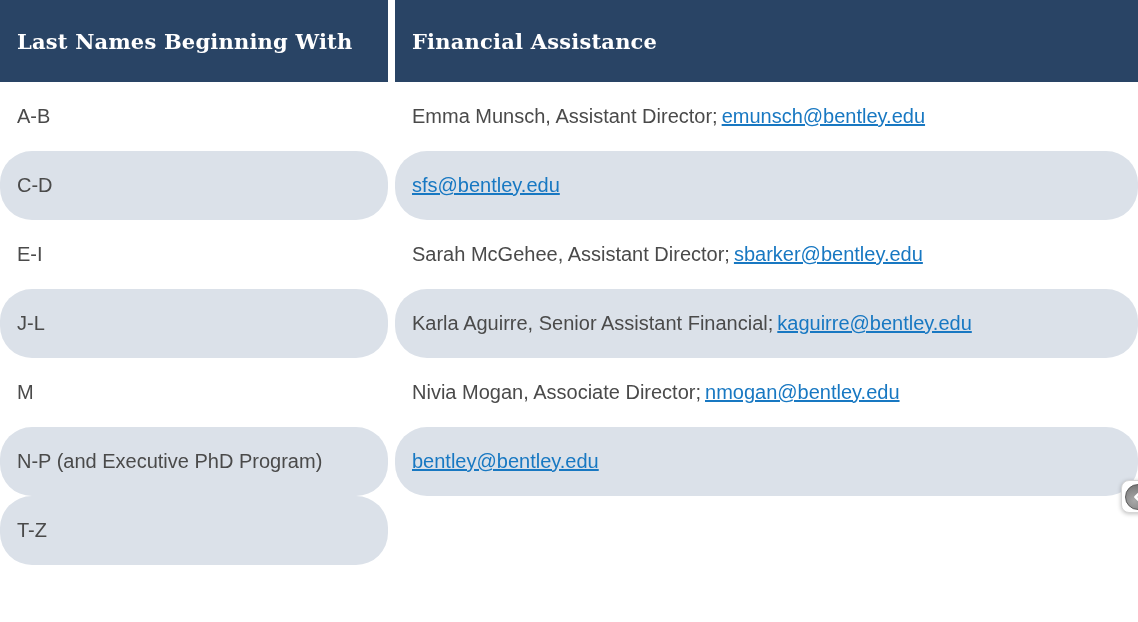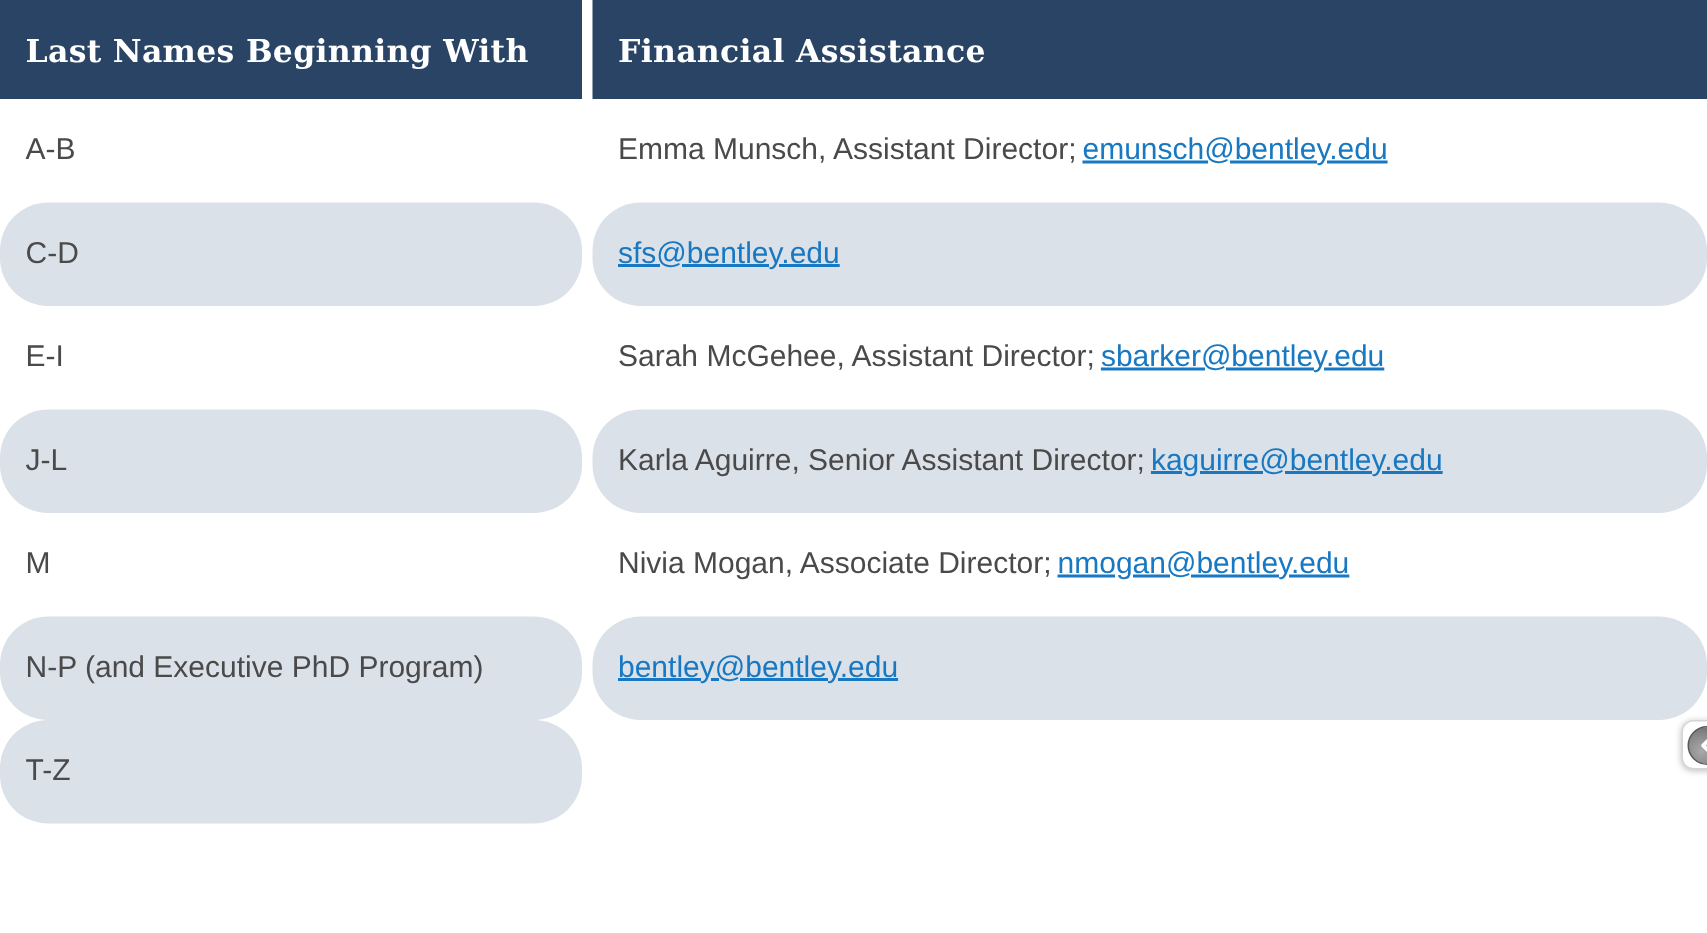--- a/index.html
+++ b/index.html
@@ -11,21 +11,21 @@
     overflow: hidden;
     font-family: "Liberation Sans", sans-serif;
   }
   .grid-row {
     display: grid;
     grid-template-columns: 388px 743px;
     column-gap: 7px;
     background: #ffffff;
   }
   .thead .cell {
-    height: 66px;
+    height: 82px;
     background: var(--header-bg, #294465);
     color: var(--header-text, #ffffff);
     display: flex;
     align-items: center;
     padding: 0 32px 0 17px;
     font-family: "DejaVu Serif", "Liberation Serif", serif;
     font-weight: bold;
     font-size: 21px;
     letter-spacing: 0.2px;
     box-sizing: border-box;
@@ -111,21 +111,21 @@
       <div class="grid-row body-row">
         <div class="cell range-cell">E-I</div>
         <div class="cell contact-cell">
           <span class="contact-prefix">Sarah McGehee, Assistant Director;</span>
           <a href="#">sbarker@bentley.edu</a>
         </div>
       </div>
       <div class="grid-row body-row alt">
         <div class="cell range-cell">J-L</div>
         <div class="cell contact-cell">
-          <span class="contact-prefix">Karla Aguirre, Senior Assistant Director;</span>
+          <span class="contact-prefix">Karla Aguirre, Senior Assistant Financial;</span>
           <a href="#">kaguirre@bentley.edu</a>
         </div>
       </div>
       <div class="grid-row body-row">
         <div class="cell range-cell">M</div>
         <div class="cell contact-cell">
           <span class="contact-prefix">Nivia Mogan, Associate Director;</span>
           <a href="#">nmogan@bentley.edu</a>
         </div>
       </div>

